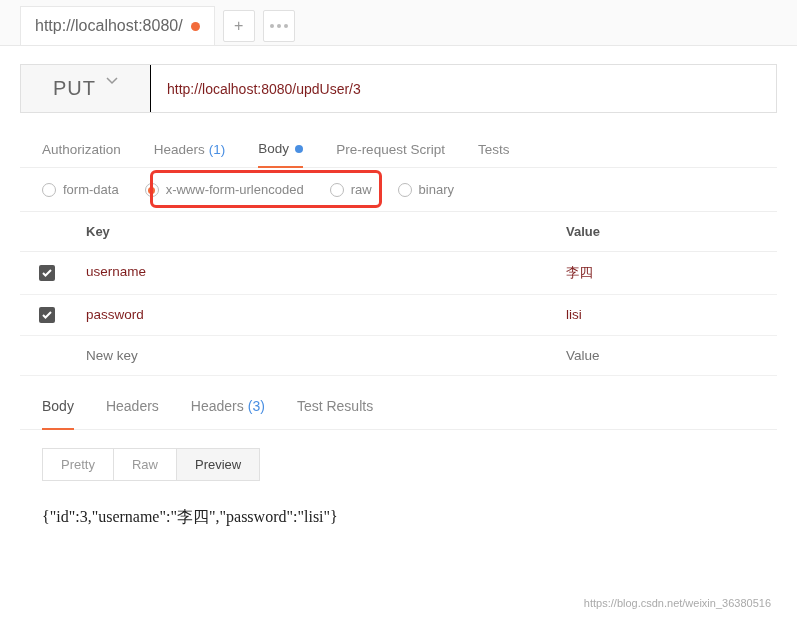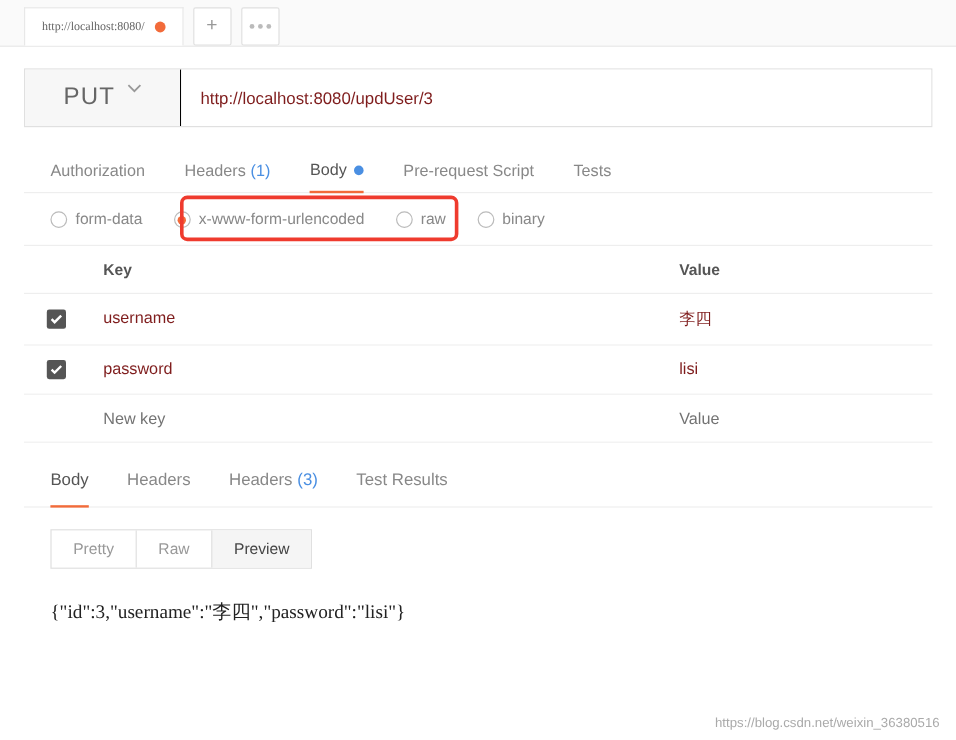--- a/index.html
+++ b/index.html
@@ -1,19 +1,19 @@
 <!DOCTYPE html>
 <html><head>
   <meta charset="utf-8">
   <style>
     * { box-sizing: border-box; margin: 0; padding: 0; }
     body { font-family: -apple-system, "Helvetica Neue", Arial, sans-serif; font-size: 13px; color: #555; background: #fff; width: 797px; height: 617px; position: relative; }
     
     .tab-bar { display: flex; align-items: center; padding: 6px 0 0 20px; border-bottom: 1px solid #e8e8e8; background: #fafafa; }
-    .tab { display: flex; align-items: center; padding: 10px 14px; background: #fff; border: 1px solid #e8e8e8; border-bottom: none; font-size: 10px; color: #666; font-family: Liberation Serif, serif; }
+    .tab { display: flex; align-items: center; padding: 10px 14px; background: #fff; border: 1px solid #e8e8e8; border-bottom: none; font-size: 16px; color: #666; }
     .tab-dot { width: 9px; height: 9px; border-radius: 50%; background: #f26b3a; margin-left: 8px; }
     .tab-btn { width: 32px; height: 32px; border: 1px solid #e0e0e0; background: #fff; margin-left: 8px; display: flex; align-items: center; justify-content: center; color: #999; font-size: 16px; cursor: pointer; border-radius: 2px; }
     .tab-btn.dots span { width: 4px; height: 4px; border-radius: 50%; background: #bbb; margin: 0 1.5px; display: inline-block; }
     
     .main { padding: 18px 20px 0 20px; }
     .request-row { display: flex; align-items: stretch; border: 1px solid #e0e0e0; margin-bottom: 18px; }
     .method-select { width: 130px; display: flex; justify-content: center; background: #f7f7f7; border-right: 1px solid #000000; font-size: 20px; color: #666; font-weight: 500; cursor: pointer; padding: 12px 0; letter-spacing: 1px; }
     .method-select svg { margin-left: 10px; }
     .url-input { flex: 1; padding: 12px 16px; font-size: 14px; color: #7f1d1d; border: none; outline: none; }
     
@@ -43,21 +43,21 @@
     .resp-tab { padding: 14px 0; color: #888; cursor: pointer; font-size: 14px; }
     .resp-tab.active { color: #555; border-bottom: 2px solid #f26b3a; margin-bottom: -1px; }
     
     .view-modes { display: flex; margin: 18px 22px; border: 1px solid #e0e0e0; width: fit-content; }
     .view-mode { padding: 8px 18px; color: #999; font-size: 13px; cursor: pointer; }
     .view-mode.active { color: #444; background: #f5f5f5; }
     .view-mode + .view-mode { border-left: 1px solid #e0e0e0; }
     
     .response-body { padding: 8px 22px 22px 22px; font-family: "Times New Roman", serif; font-size: 16px; color: #222; }
     
-    .watermark { position: absolute; bottom: 8px; right: 14px; font-size: 11px; color: #aaa; }
+    .watermark { position: absolute; bottom: 8px; right: 26px; font-size: 11px; color: #aaa; }
   </style>
 </head>
 <body>
 
 <div class="tab-bar">
   <div class="tab">
     <span>http://localhost:8080/</span>
     <span class="tab-dot"></span>
   </div>
   <div class="tab-btn">+</div>

